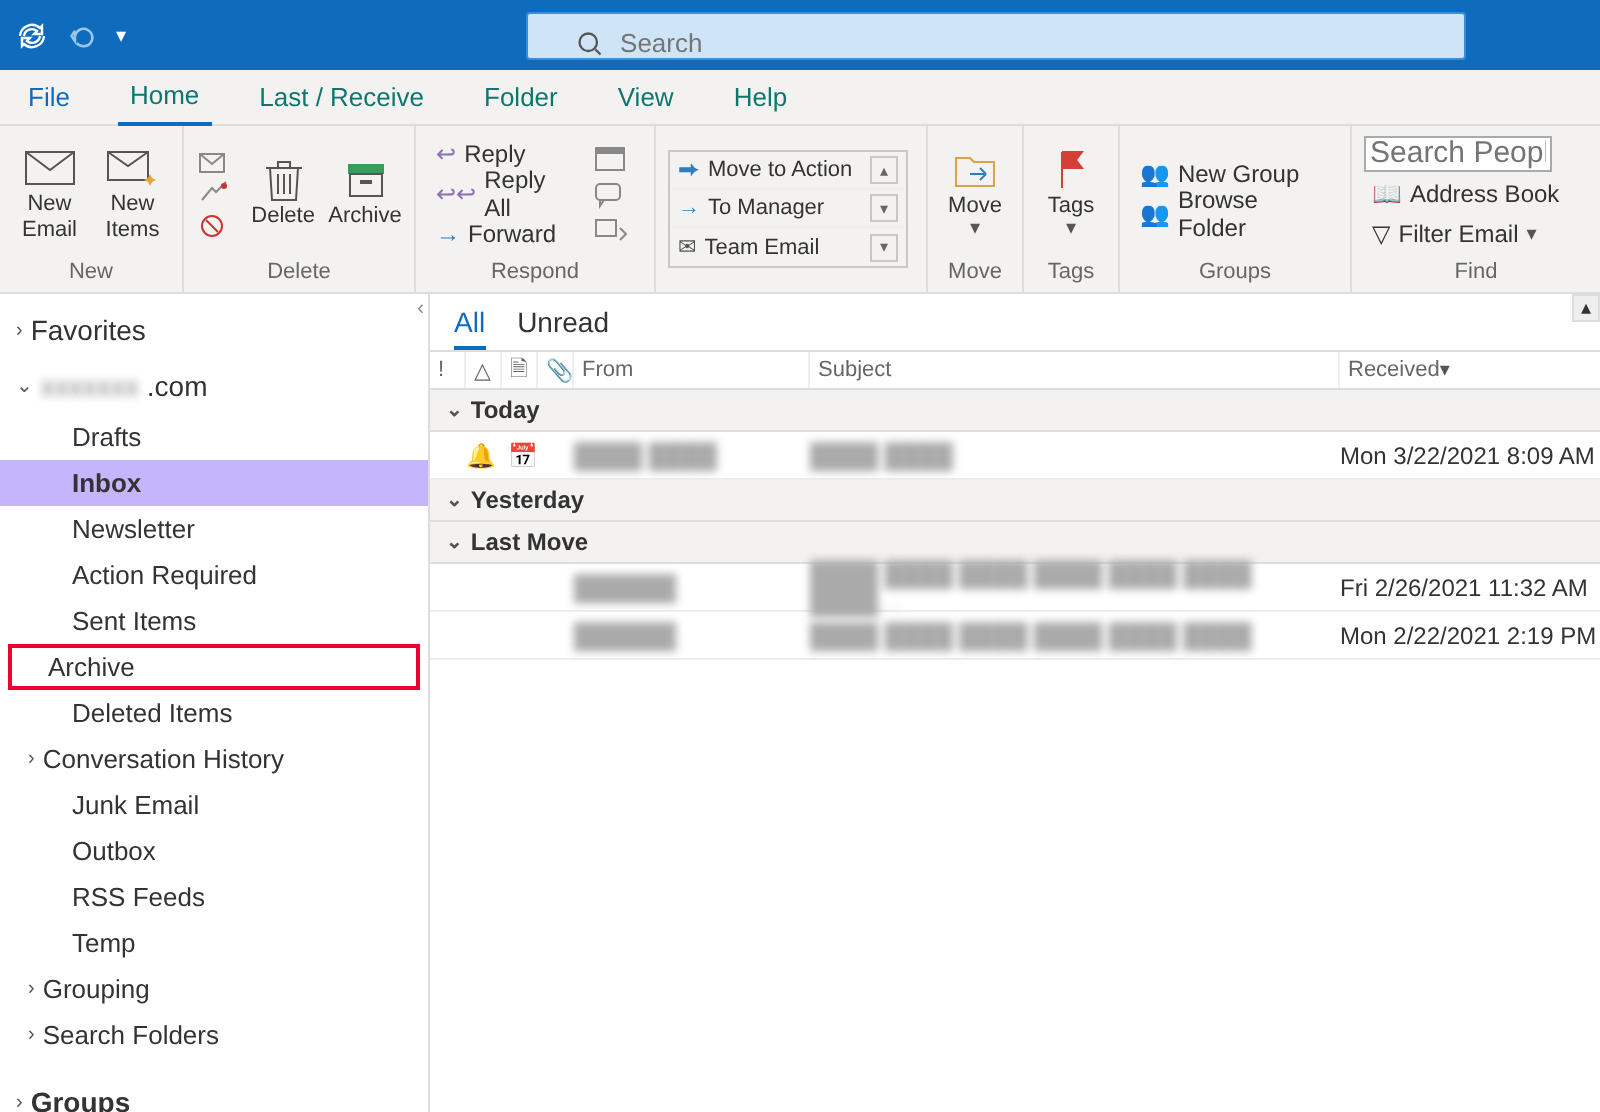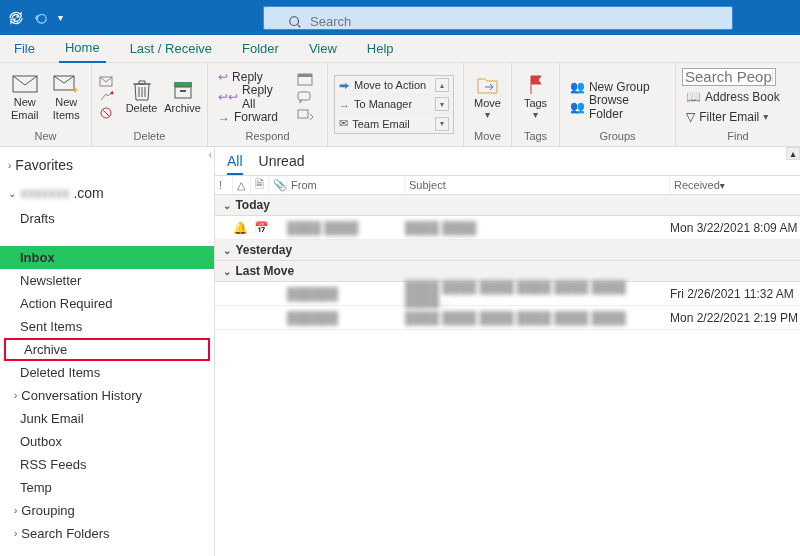--- a/index.html
+++ b/index.html
@@ -23,22 +23,22 @@
   .qs { border: 1px solid #c7c7c7; width: 120px; display:flex; flex-direction:column;}
   .qs-row { display: flex; align-items: center; gap: 4px; font-size: 11px; height: 19px; padding: 0 4px; border-bottom:1px solid #eee;}
   .qs-row .dd { margin-left:auto; width:14px; height:14px; border:1px solid #c7c7c7; display:flex; align-items:center; justify-content:center; font-size:8px; color:#666;}
   .findcol { display:flex; flex-direction:column; gap:2px; }
   .findcol input { width:94px; height:18px; font-size:15px; padding:0 2px; border:1px solid #aaa;}
   .main { display: flex; height: calc(556px - 35px - 28px - 84px); }
   .sidebar { width: 215px; border-right: 1px solid #ddd; position: relative; overflow:hidden; }
   .collapse { position:absolute; right:2px; top:2px; font-size:10px; color:#888; cursor:pointer;}
   .nav { padding: 4px 0; }
   .nav-hdr { display: flex; align-items: center; gap: 4px; padding: 6px 8px; font-size: 14px; cursor: pointer; }
-  .nav-item { padding: 4px 8px 4px 20px; font-size: 13px; cursor: pointer; }
-  .nav-item.sel { background: #22c55e; font-weight: 600; margin-top: 16px; }
+  .nav-item { padding: 4px 8px 4px 36px; font-size: 13px; cursor: pointer; }
+  .nav-item.sel { background: #c4b5fd; font-weight: 600; }
   .nav-item.hl { border: 2px solid #e03; padding: 2px 6px 2px 18px; margin:0 4px;}
   .nav-sub { display:flex; align-items:center; gap:4px; padding:4px 8px 4px 14px; font-size:13px; cursor:pointer;}
   .account { filter: blur(2px); color:#888; }
   .content { flex: 1; display: flex; flex-direction: column; position:relative;}
   .scrollup { position:absolute; right:0; top:0; width:14px; text-align:center; background:#eee; border:1px solid #ddd; font-size:10px;}
   .filter-tabs { display:flex; gap:16px; padding: 6px 12px 0 12px; }
   .filter-tabs .ft { font-size:14px; padding-bottom:4px; cursor:pointer; }
   .filter-tabs .ft.active { color:#0f6cbd; border-bottom:2px solid #0f6cbd;}
   .cols { display:flex; border-top:1px solid #ddd; border-bottom:1px solid #ddd; font-size:11px; color:#666; height:20px; align-items:center;}
   .cols .c { padding:0 4px; border-right:1px solid #eee; height:100%; display:flex; align-items:center;}

